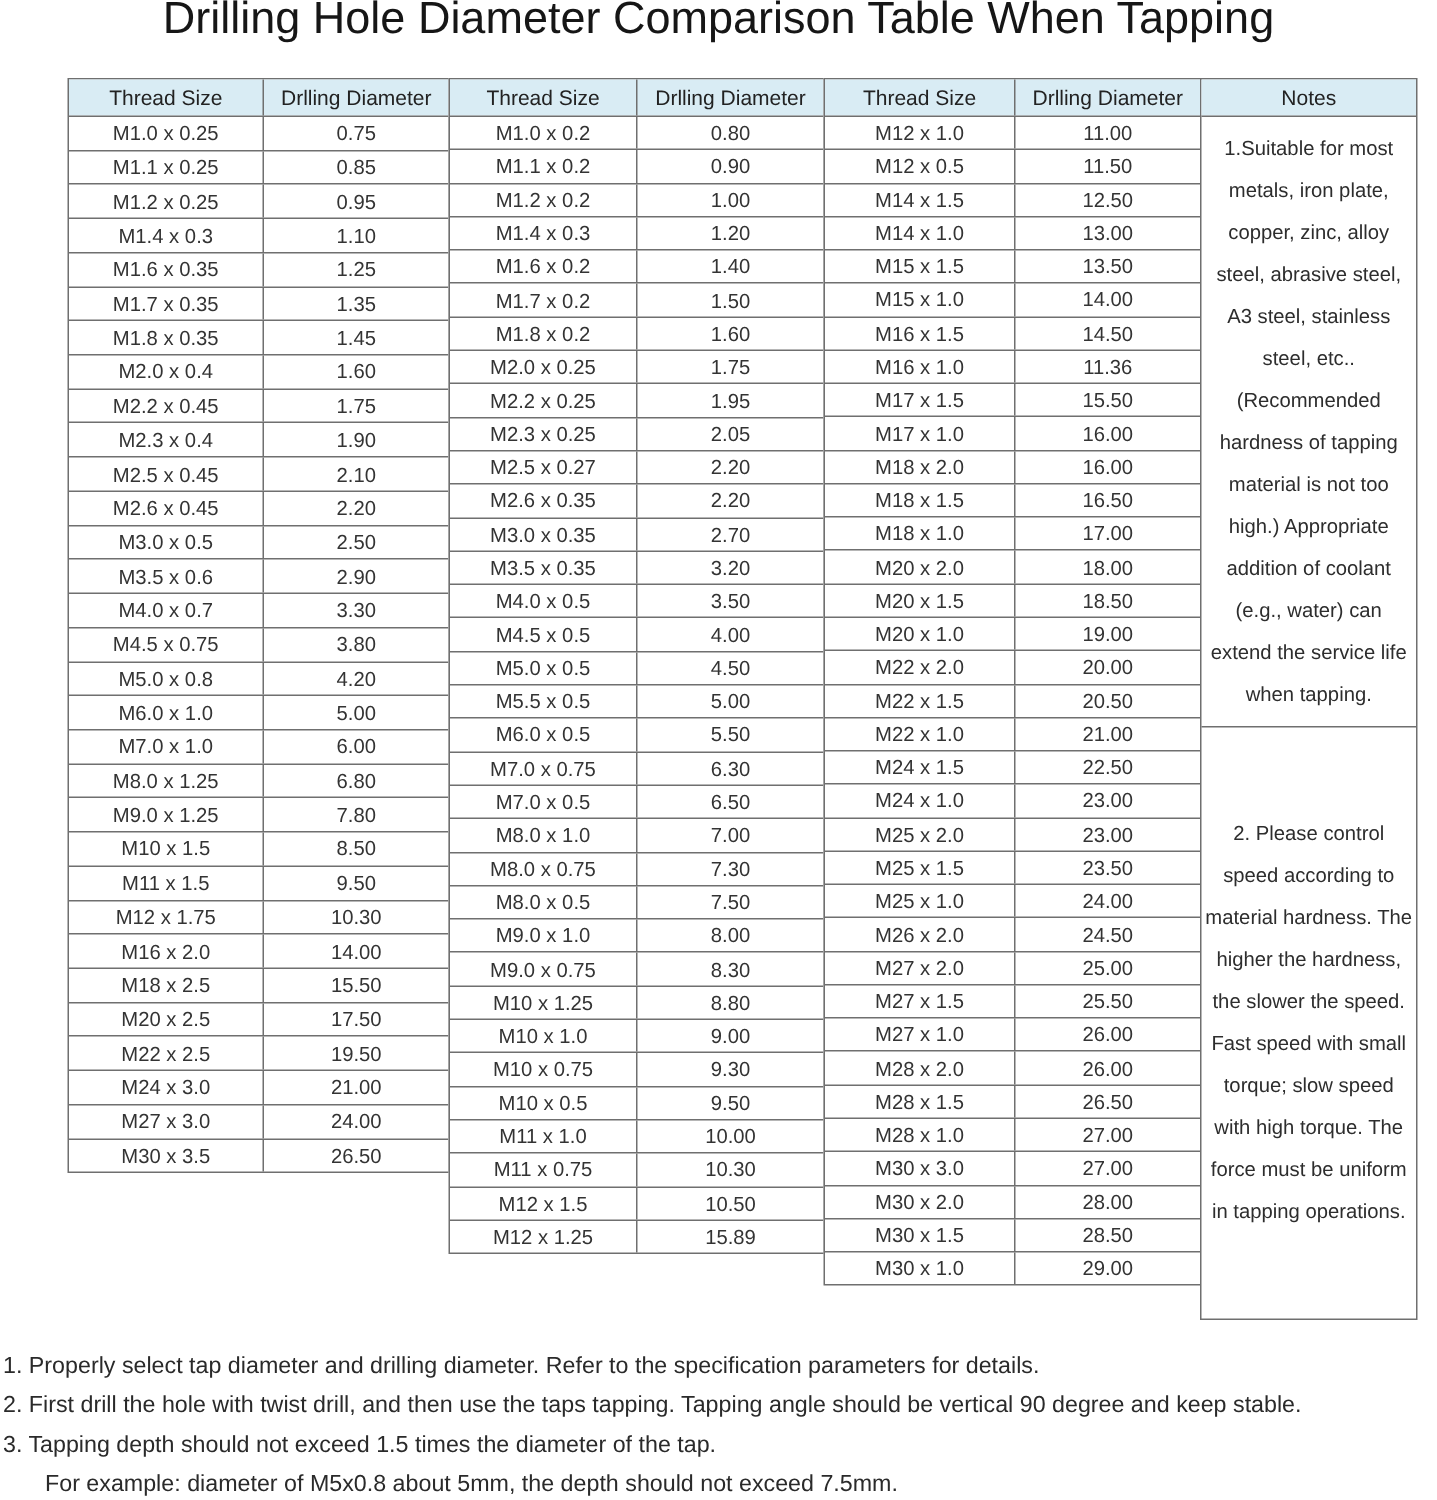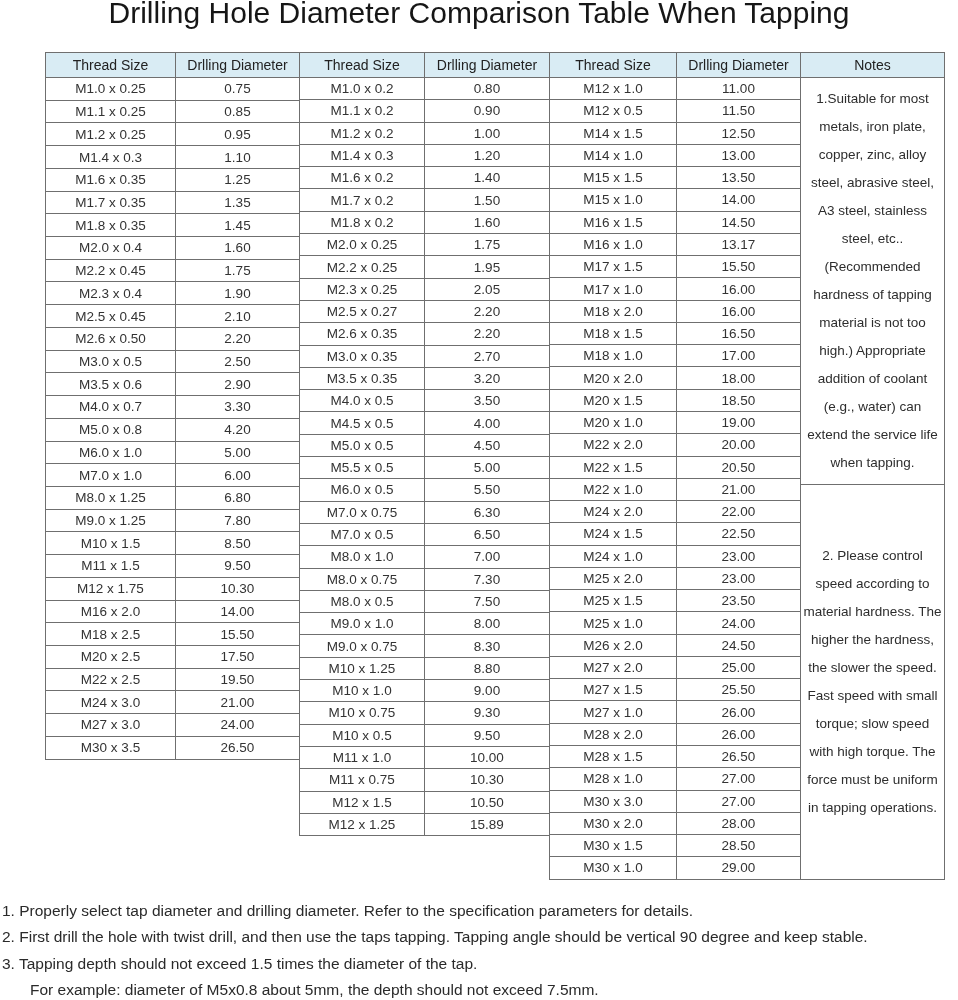--- a/index.html
+++ b/index.html
@@ -113,34 +113,38 @@
         </div>
         <div class="row">
           <div class="cell thread">M2.3 x 0.4</div>
           <div class="cell drill">1.90</div>
         </div>
         <div class="row">
           <div class="cell thread">M2.5 x 0.45</div>
           <div class="cell drill">2.10</div>
         </div>
         <div class="row">
-          <div class="cell thread">M2.6 x 0.50</div>
+          <div class="cell thread">M2.6 x 0.45</div>
           <div class="cell drill">2.20</div>
         </div>
         <div class="row">
           <div class="cell thread">M3.0 x 0.5</div>
           <div class="cell drill">2.50</div>
         </div>
         <div class="row">
           <div class="cell thread">M3.5 x 0.6</div>
           <div class="cell drill">2.90</div>
         </div>
         <div class="row">
           <div class="cell thread">M4.0 x 0.7</div>
           <div class="cell drill">3.30</div>
+        </div>
+        <div class="row">
+          <div class="cell thread">M4.5 x 0.75</div>
+          <div class="cell drill">3.80</div>
         </div>
         <div class="row">
           <div class="cell thread">M5.0 x 0.8</div>
           <div class="cell drill">4.20</div>
         </div>
         <div class="row">
           <div class="cell thread">M6.0 x 1.0</div>
           <div class="cell drill">5.00</div>
         </div>
         <div class="row">
@@ -372,21 +376,21 @@
         <div class="row">
           <div class="cell thread">M15 x 1.0</div>
           <div class="cell drill">14.00</div>
         </div>
         <div class="row">
           <div class="cell thread">M16 x 1.5</div>
           <div class="cell drill">14.50</div>
         </div>
         <div class="row">
           <div class="cell thread">M16 x 1.0</div>
-          <div class="cell drill">13.17</div>
+          <div class="cell drill">11.36</div>
         </div>
         <div class="row">
           <div class="cell thread">M17 x 1.5</div>
           <div class="cell drill">15.50</div>
         </div>
         <div class="row">
           <div class="cell thread">M17 x 1.0</div>
           <div class="cell drill">16.00</div>
         </div>
         <div class="row">
@@ -417,24 +421,20 @@
           <div class="cell thread">M22 x 2.0</div>
           <div class="cell drill">20.00</div>
         </div>
         <div class="row">
           <div class="cell thread">M22 x 1.5</div>
           <div class="cell drill">20.50</div>
         </div>
         <div class="row">
           <div class="cell thread">M22 x 1.0</div>
           <div class="cell drill">21.00</div>
-        </div>
-        <div class="row">
-          <div class="cell thread">M24 x 2.0</div>
-          <div class="cell drill">22.00</div>
         </div>
         <div class="row">
           <div class="cell thread">M24 x 1.5</div>
           <div class="cell drill">22.50</div>
         </div>
         <div class="row">
           <div class="cell thread">M24 x 1.0</div>
           <div class="cell drill">23.00</div>
         </div>
         <div class="row">

